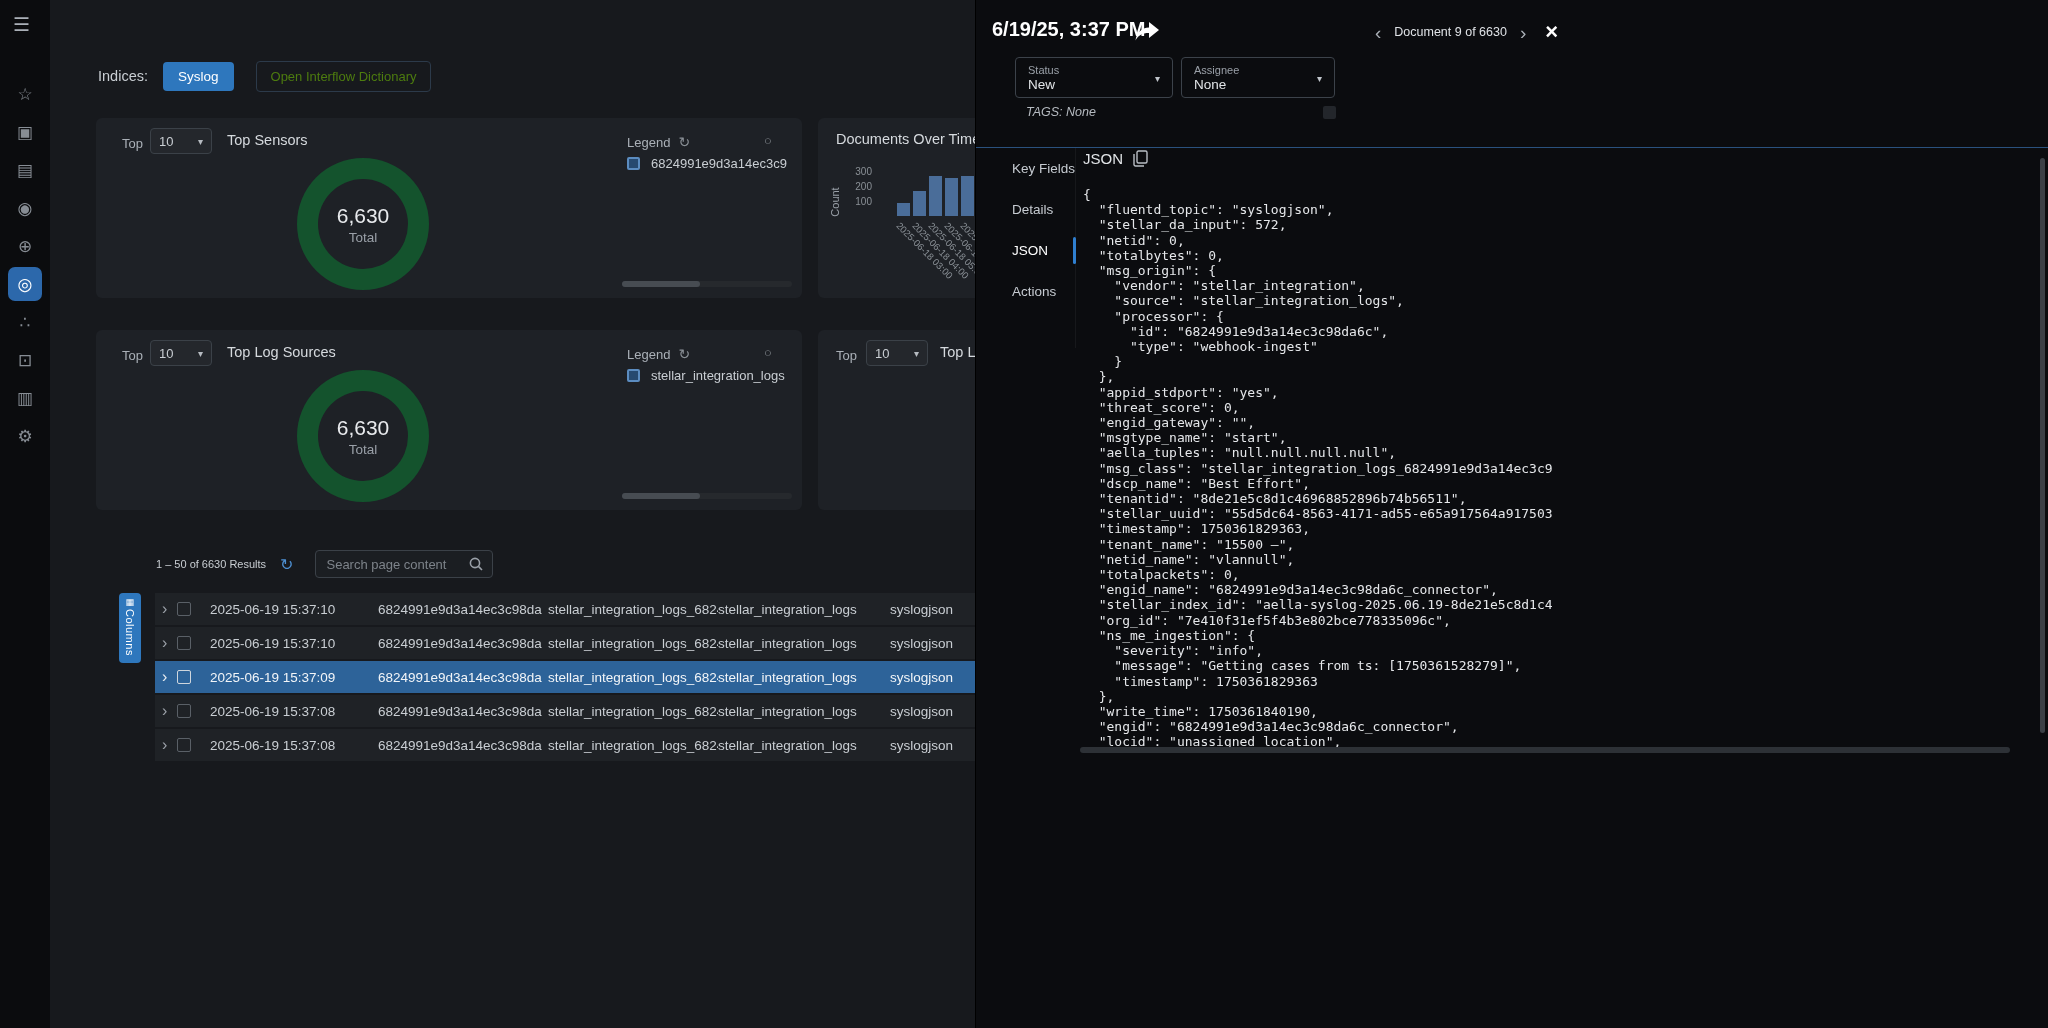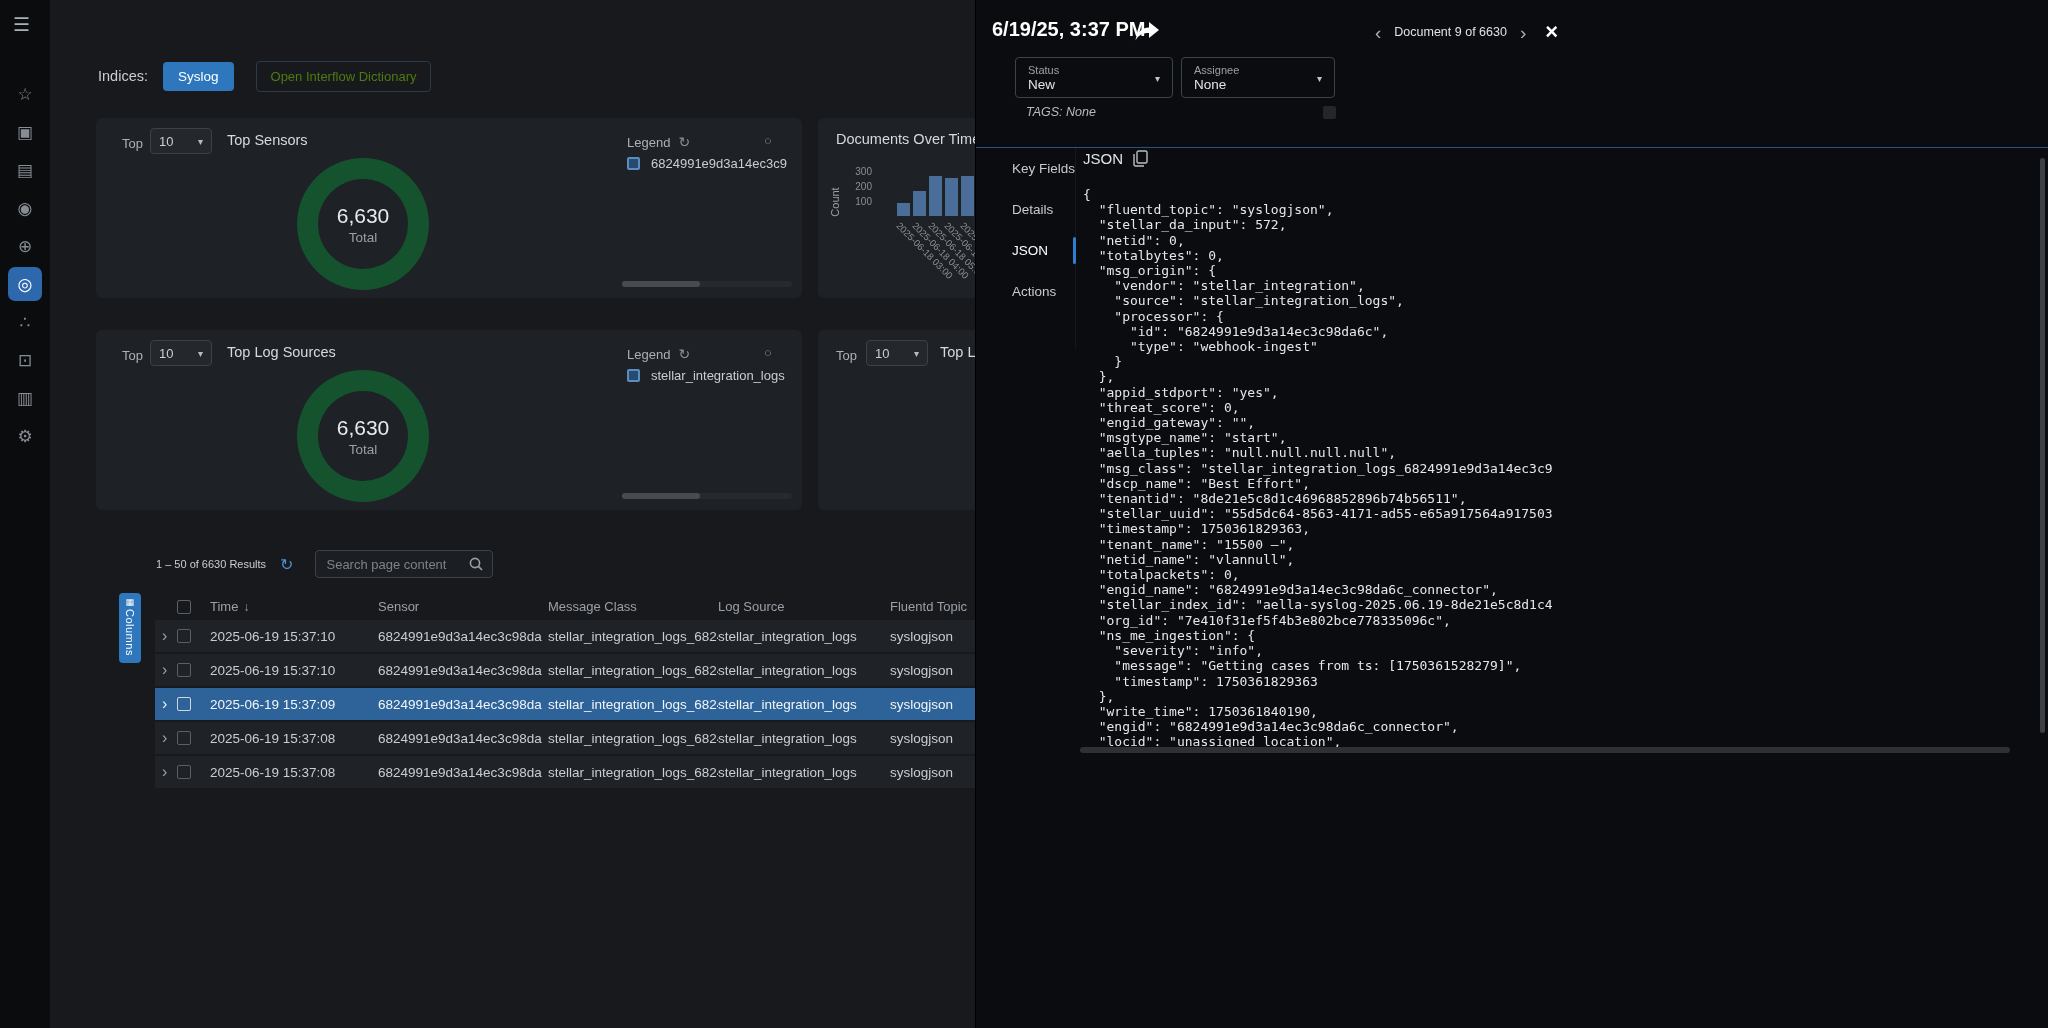--- a/index.html
+++ b/index.html
@@ -244,32 +244,20 @@
         </svg>
       </div>
     </div>
 
     <div class="columns-btn">
       <span class="grid-glyph">▦</span>
       <span class="columns-text">Columns</span>
     </div>
 
     <div class="table">
-      <div class="thead">
-        <span></span>
-        <span class="cb"></span>
-        <span class="th">
-          <span>Time</span>
-          <span class="sort">↓</span>
-        </span>
-        <span class="th">Sensor</span>
-        <span class="th">Message Class</span>
-        <span class="th">Log Source</span>
-        <span class="th">Fluentd Topic</span>
-      </div>
 
       <div class="trow">
         <span class="expander">›</span>
         <span class="cb"></span>
         <span class="td">2025-06-19 15:37:10</span>
         <span class="td">6824991e9d3a14ec3c98da</span>
         <span class="td">stellar_integration_logs_6824991e9d3a14ec3c9</span>
         <span class="td">stellar_integration_logs</span>
         <span class="td">syslogjson</span>
       </div>

